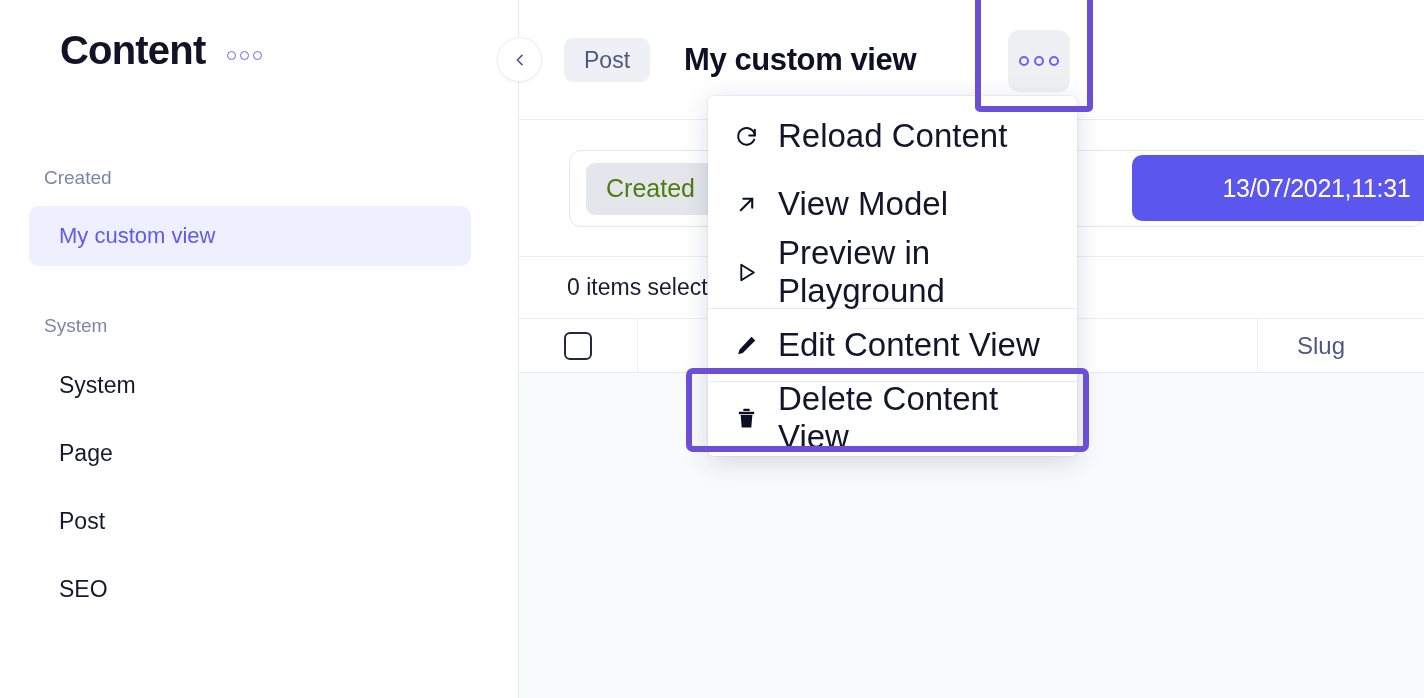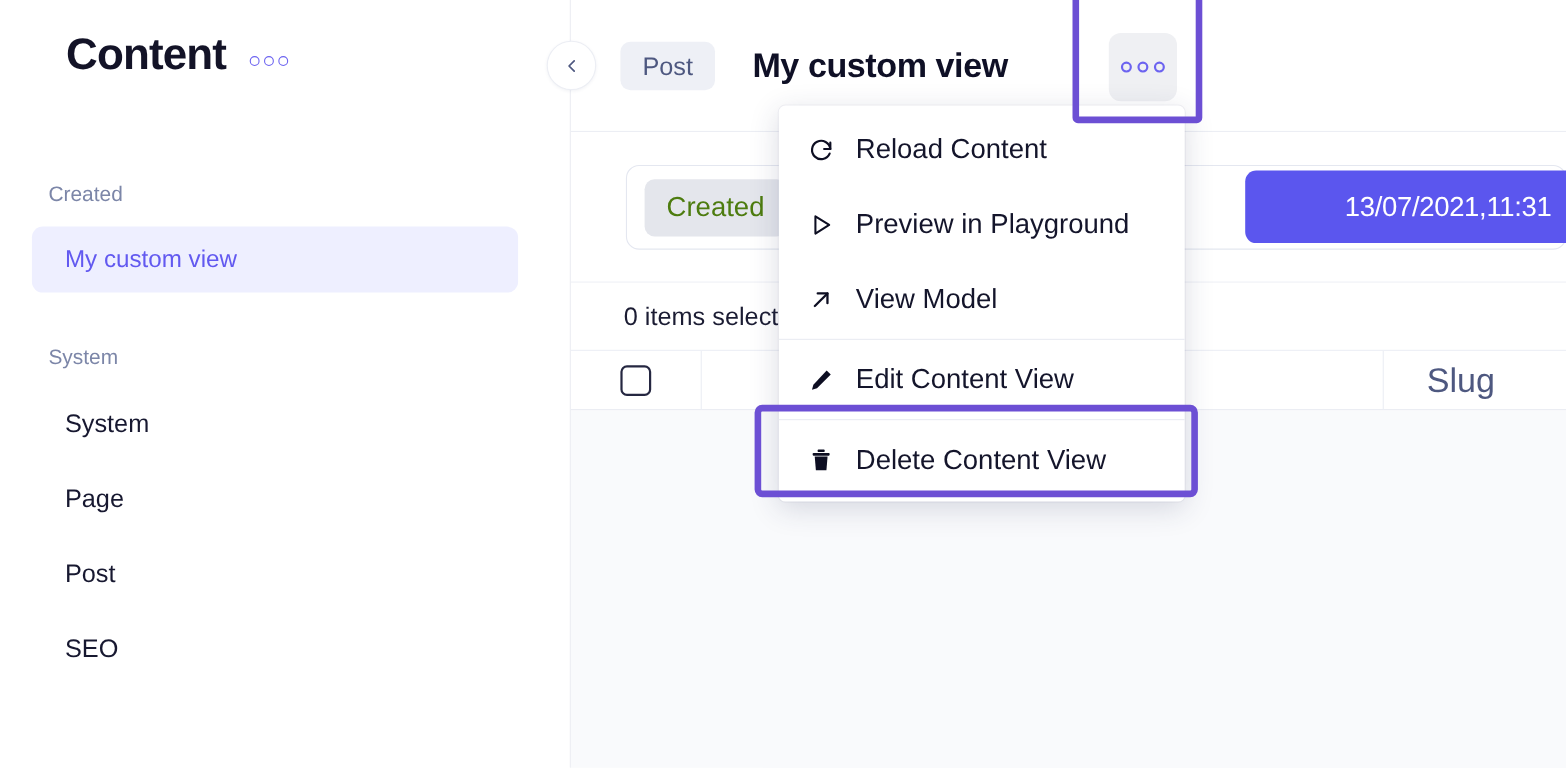--- a/index.html
+++ b/index.html
@@ -151,21 +151,21 @@
     position: absolute; left: 0; top: 319px;
     width: 905px; height: 54px;
     background: #ffffff;
     border-bottom: 1px solid #e6e9f1;
     display: flex;
   }
   .th {
     height: 54px; display: flex; align-items: center;
     border-right: 1px solid #eceef4;
     padding-left: 38px;
-    font-size: 31px; color: #4e5880;
+    font-size: 24px; color: #4e5880;
   }
   .th-check { width: 119px; justify-content: center; padding-left: 0; }
   .th-a { width: 300px; }
   .th-b { width: 320px; }
   .th-c { width: 166px; border-right: none; padding-left: 39px; }
   .checkbox-sq {
     width: 28px; height: 28px; border: 2px solid #252741;
     border-radius: 6px; background: #ffffff;
   }
 
@@ -182,21 +182,21 @@
     width: 369px;
     background: #ffffff;
     border-radius: 6px;
     box-shadow: 0 6px 26px rgba(40,45,90,0.17), 0 0 0 1px rgba(40,45,90,0.05);
     z-index: 30;
     padding: 6px 0 4px 0;
   }
   .menu-item {
     display: flex; align-items: center;
     height: 68px; padding-left: 26px;
-    font-size: 25px; color: #14152b;
+    font-size: 33px; color: #14152b;
   }
   .menu-item .mi-icon {
     width: 44px; flex: 0 0 44px;
     display: flex; align-items: center;
     color: #0d0e22;
   }
   .menu-sep { height: 1px; background: #e9ebf2; margin: 2px 0; }
 
   .hl-delete {
     position: absolute; left: 686px; top: 368px;
@@ -305,34 +305,34 @@
           <path d="M20 11a8 8 0 1 0-.6 4" stroke="#0d0e22" stroke-width="1.9" stroke-linecap="round"></path>
           <path d="M20 5.5 V11 H14.6" stroke="#0d0e22" stroke-width="1.9" stroke-linecap="round" stroke-linejoin="round"></path>
         </svg>
       </span>
       <span>Reload Content</span>
     </div>
 
     <div class="menu-item">
       <span class="mi-icon">
         <svg width="25" height="25" viewBox="0 0 24 24" fill="none">
-          <path d="M7 4.5 L19 12 L7 19.5 Z" stroke="#0d0e22" stroke-width="1.8" stroke-linejoin="round"></path>
-        </svg>
-      </span>
-      <span>Preview in Playground</span>
-    </div>
-
-    <div class="menu-item">
-      <span class="mi-icon">
-        <svg width="25" height="25" viewBox="0 0 24 24" fill="none">
           <path d="M6.5 17.5 L17.5 6.5" stroke="#0d0e22" stroke-width="2" stroke-linecap="round"></path>
           <path d="M9 6.5 H17.5 V15" stroke="#0d0e22" stroke-width="2" stroke-linecap="round" stroke-linejoin="round"></path>
         </svg>
       </span>
       <span>View Model</span>
+    </div>
+
+    <div class="menu-item">
+      <span class="mi-icon">
+        <svg width="25" height="25" viewBox="0 0 24 24" fill="none">
+          <path d="M7 4.5 L19 12 L7 19.5 Z" stroke="#0d0e22" stroke-width="1.8" stroke-linejoin="round"></path>
+        </svg>
+      </span>
+      <span>Preview in Playground</span>
     </div>
 
     <div class="menu-sep"></div>
 
     <div class="menu-item">
       <span class="mi-icon">
         <svg width="25" height="25" viewBox="0 0 24 24" fill="none">
           <path d="M16.8 3.6 L20.4 7.2 L8.4 19.2 L4 20.4 L5.2 16 Z" fill="#0d0e22"></path>
         </svg>
       </span>

